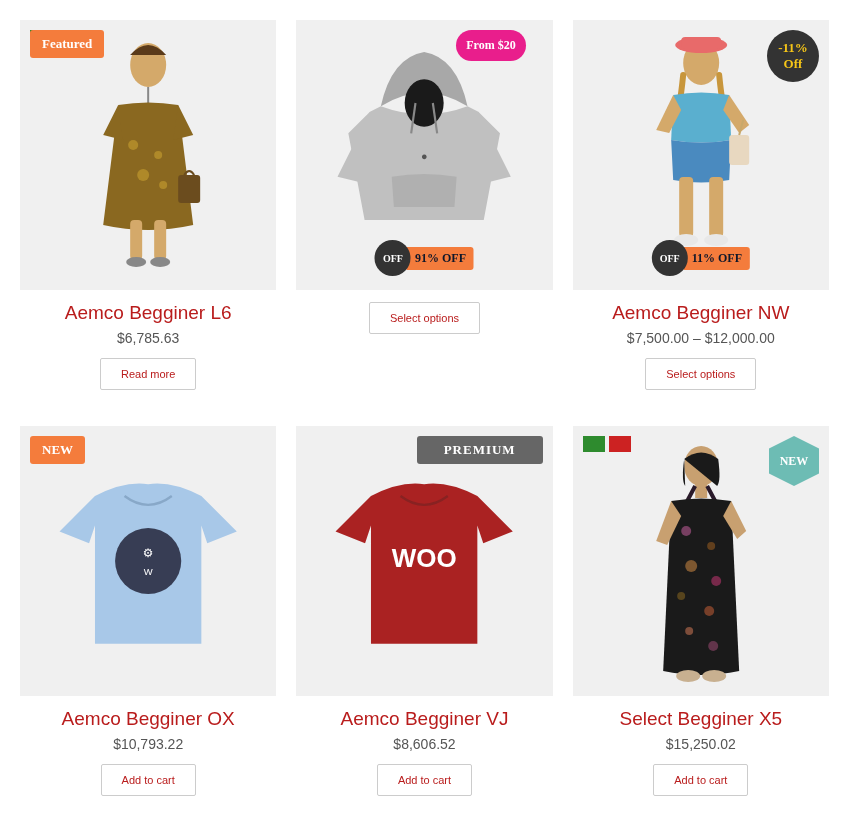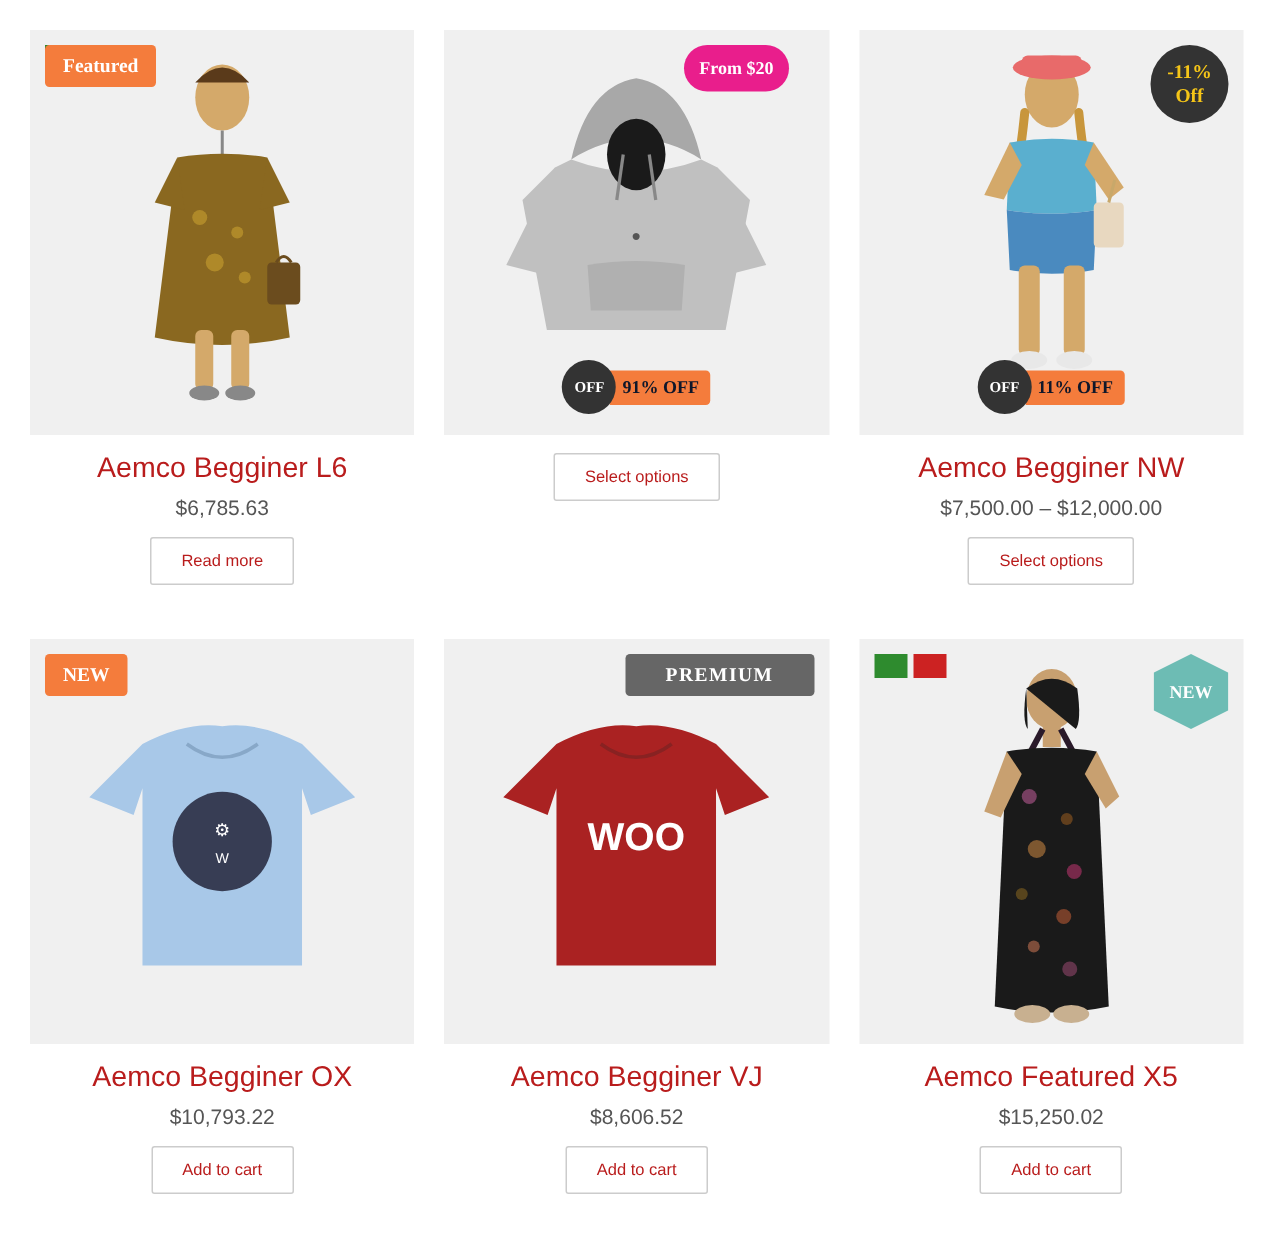--- a/index.html
+++ b/index.html
@@ -408,19 +408,19 @@
         <circle cx="112" cy="215" r="5" fill="#804060" opacity="0.7"></circle>
 
         <path d="M70,70 L55,110 L66,114 L80,85 Z" fill="#c8a070"></path>
         <path d="M130,70 L145,100 L136,108 L122,85 Z" fill="#c8a070"></path>
 
         <ellipse cx="87" cy="245" rx="12" ry="6" fill="#c8b090"></ellipse>
         <ellipse cx="113" cy="245" rx="12" ry="6" fill="#c8b090"></ellipse>
       </svg>
     </div>
     <div class="product-info">
-      <div class="product-name">Aemco Featured X5</div>
+      <div class="product-name">Select Begginer X5</div>
       <div class="product-price">$15,250.02</div>
       <button class="btn">Add to cart</button>
     </div>
   </div>
 
 </div>
 
 </body></html>

